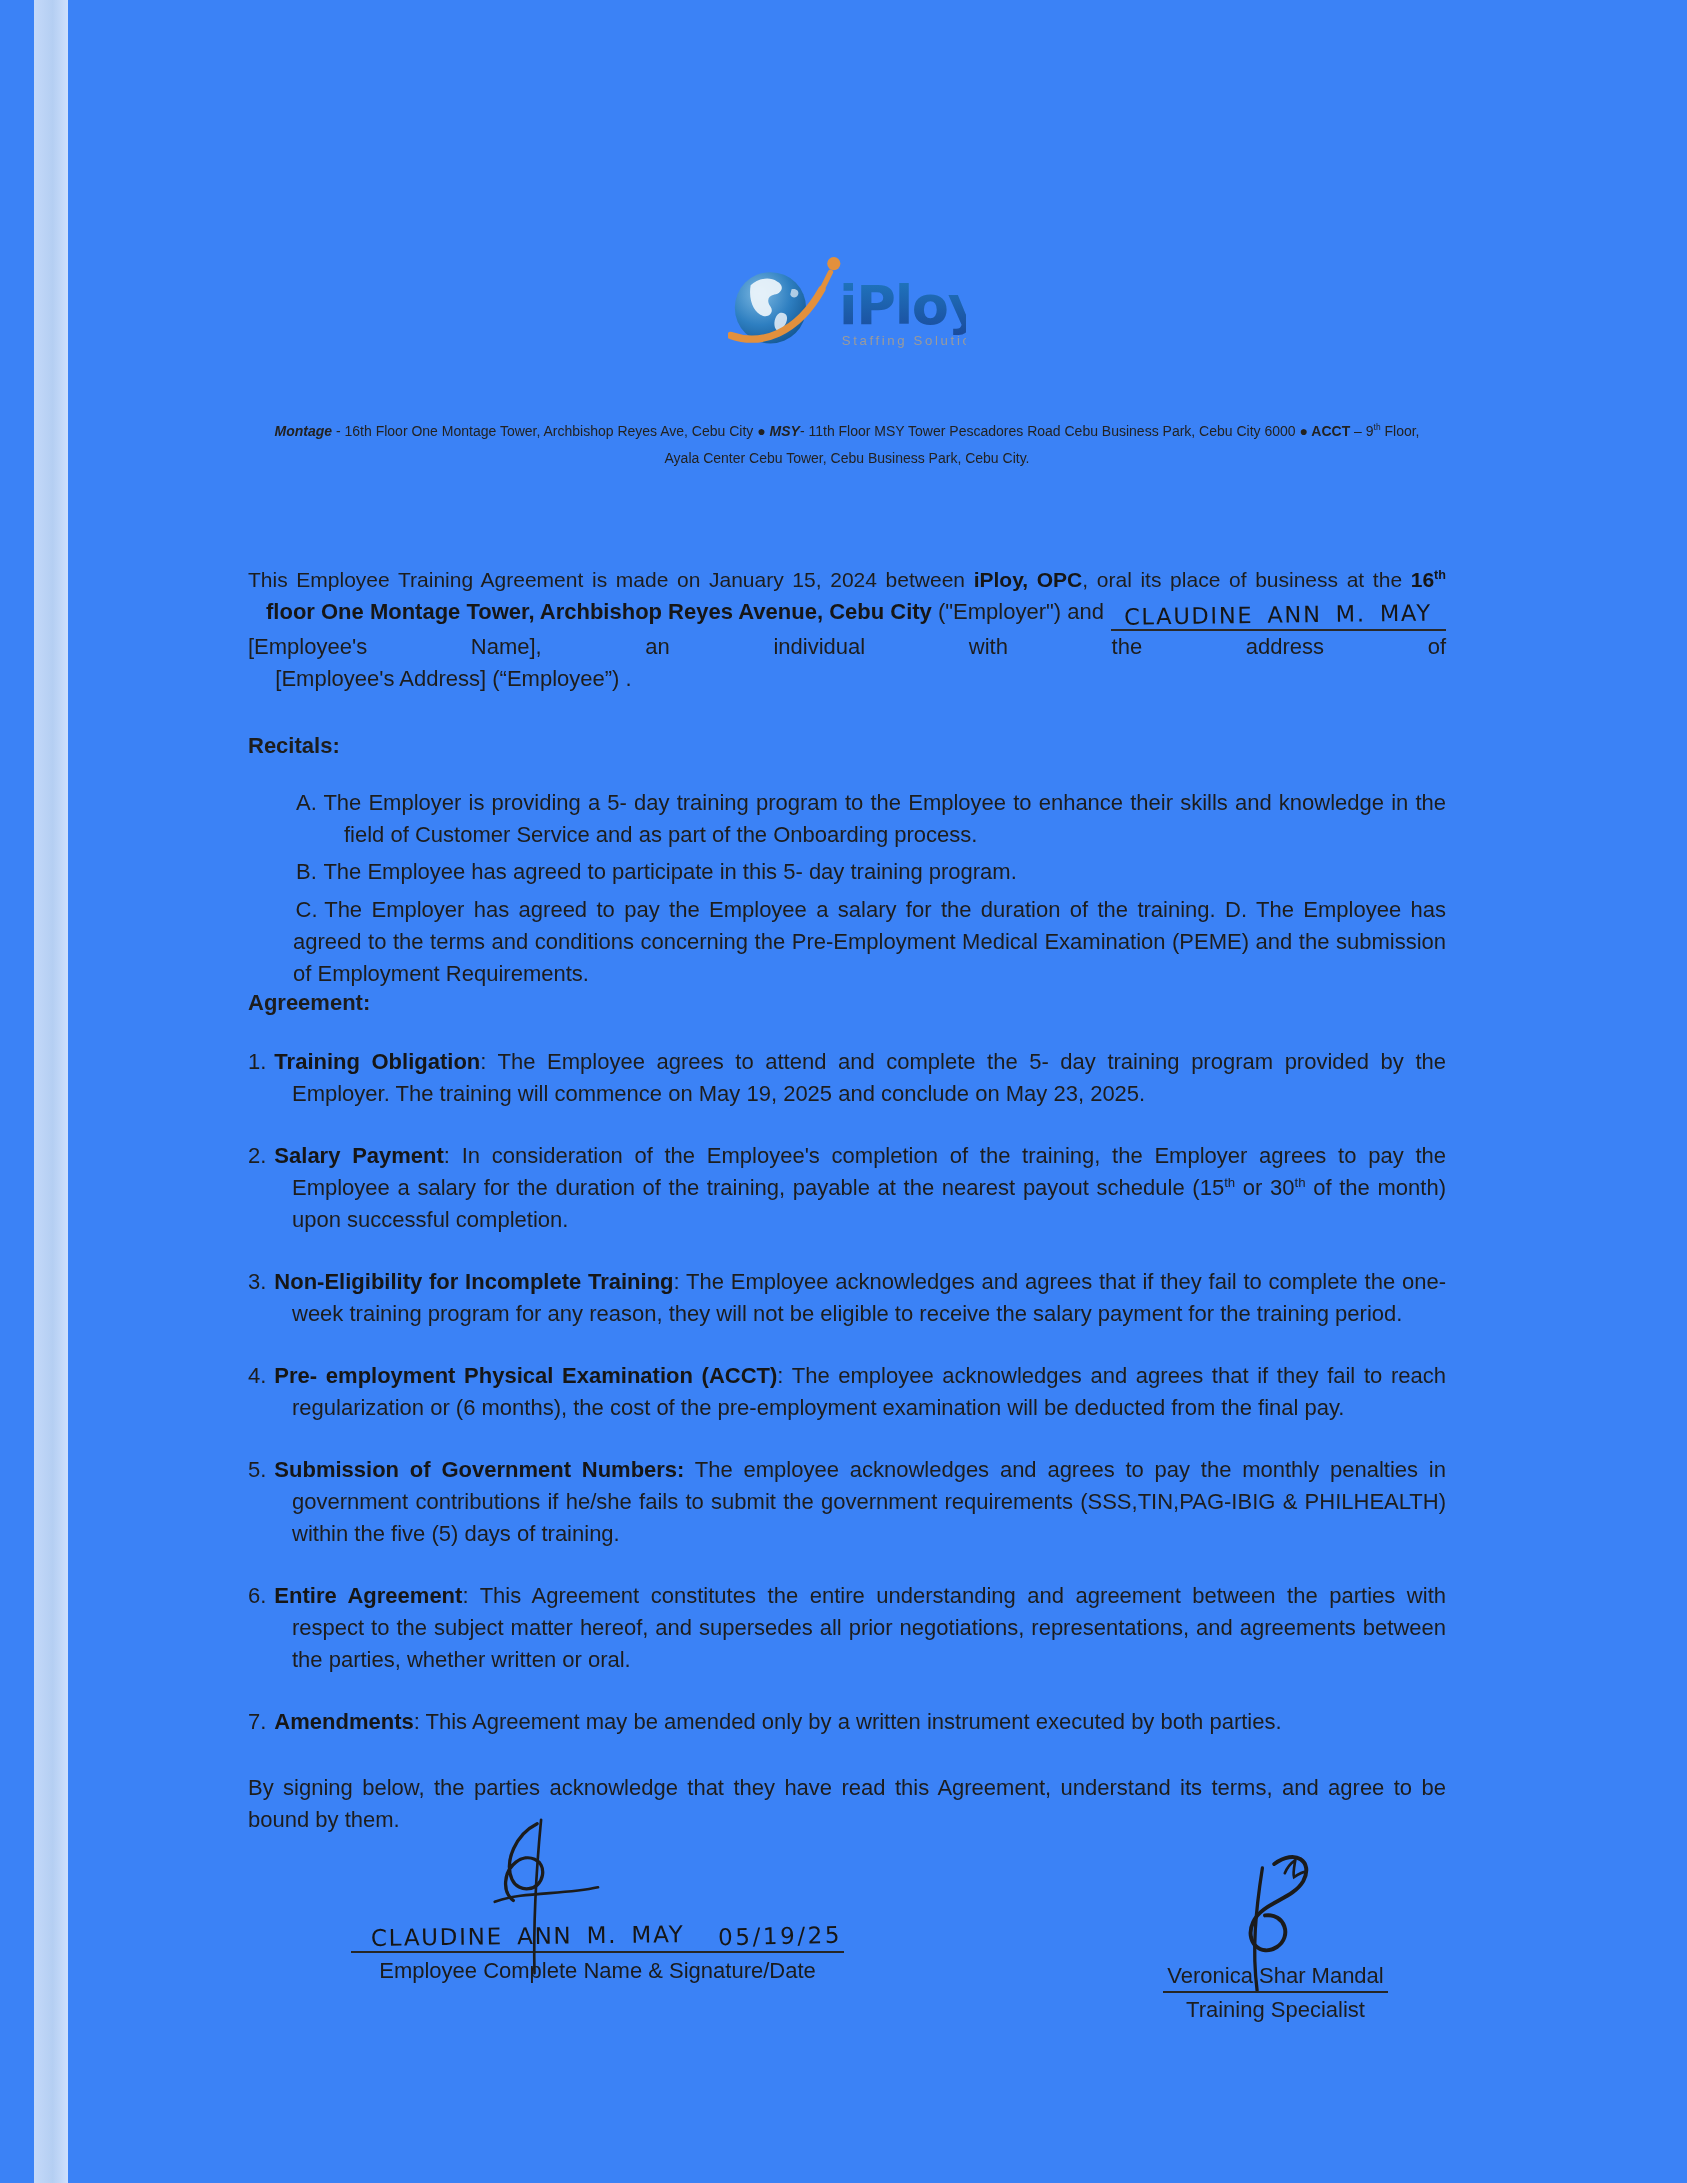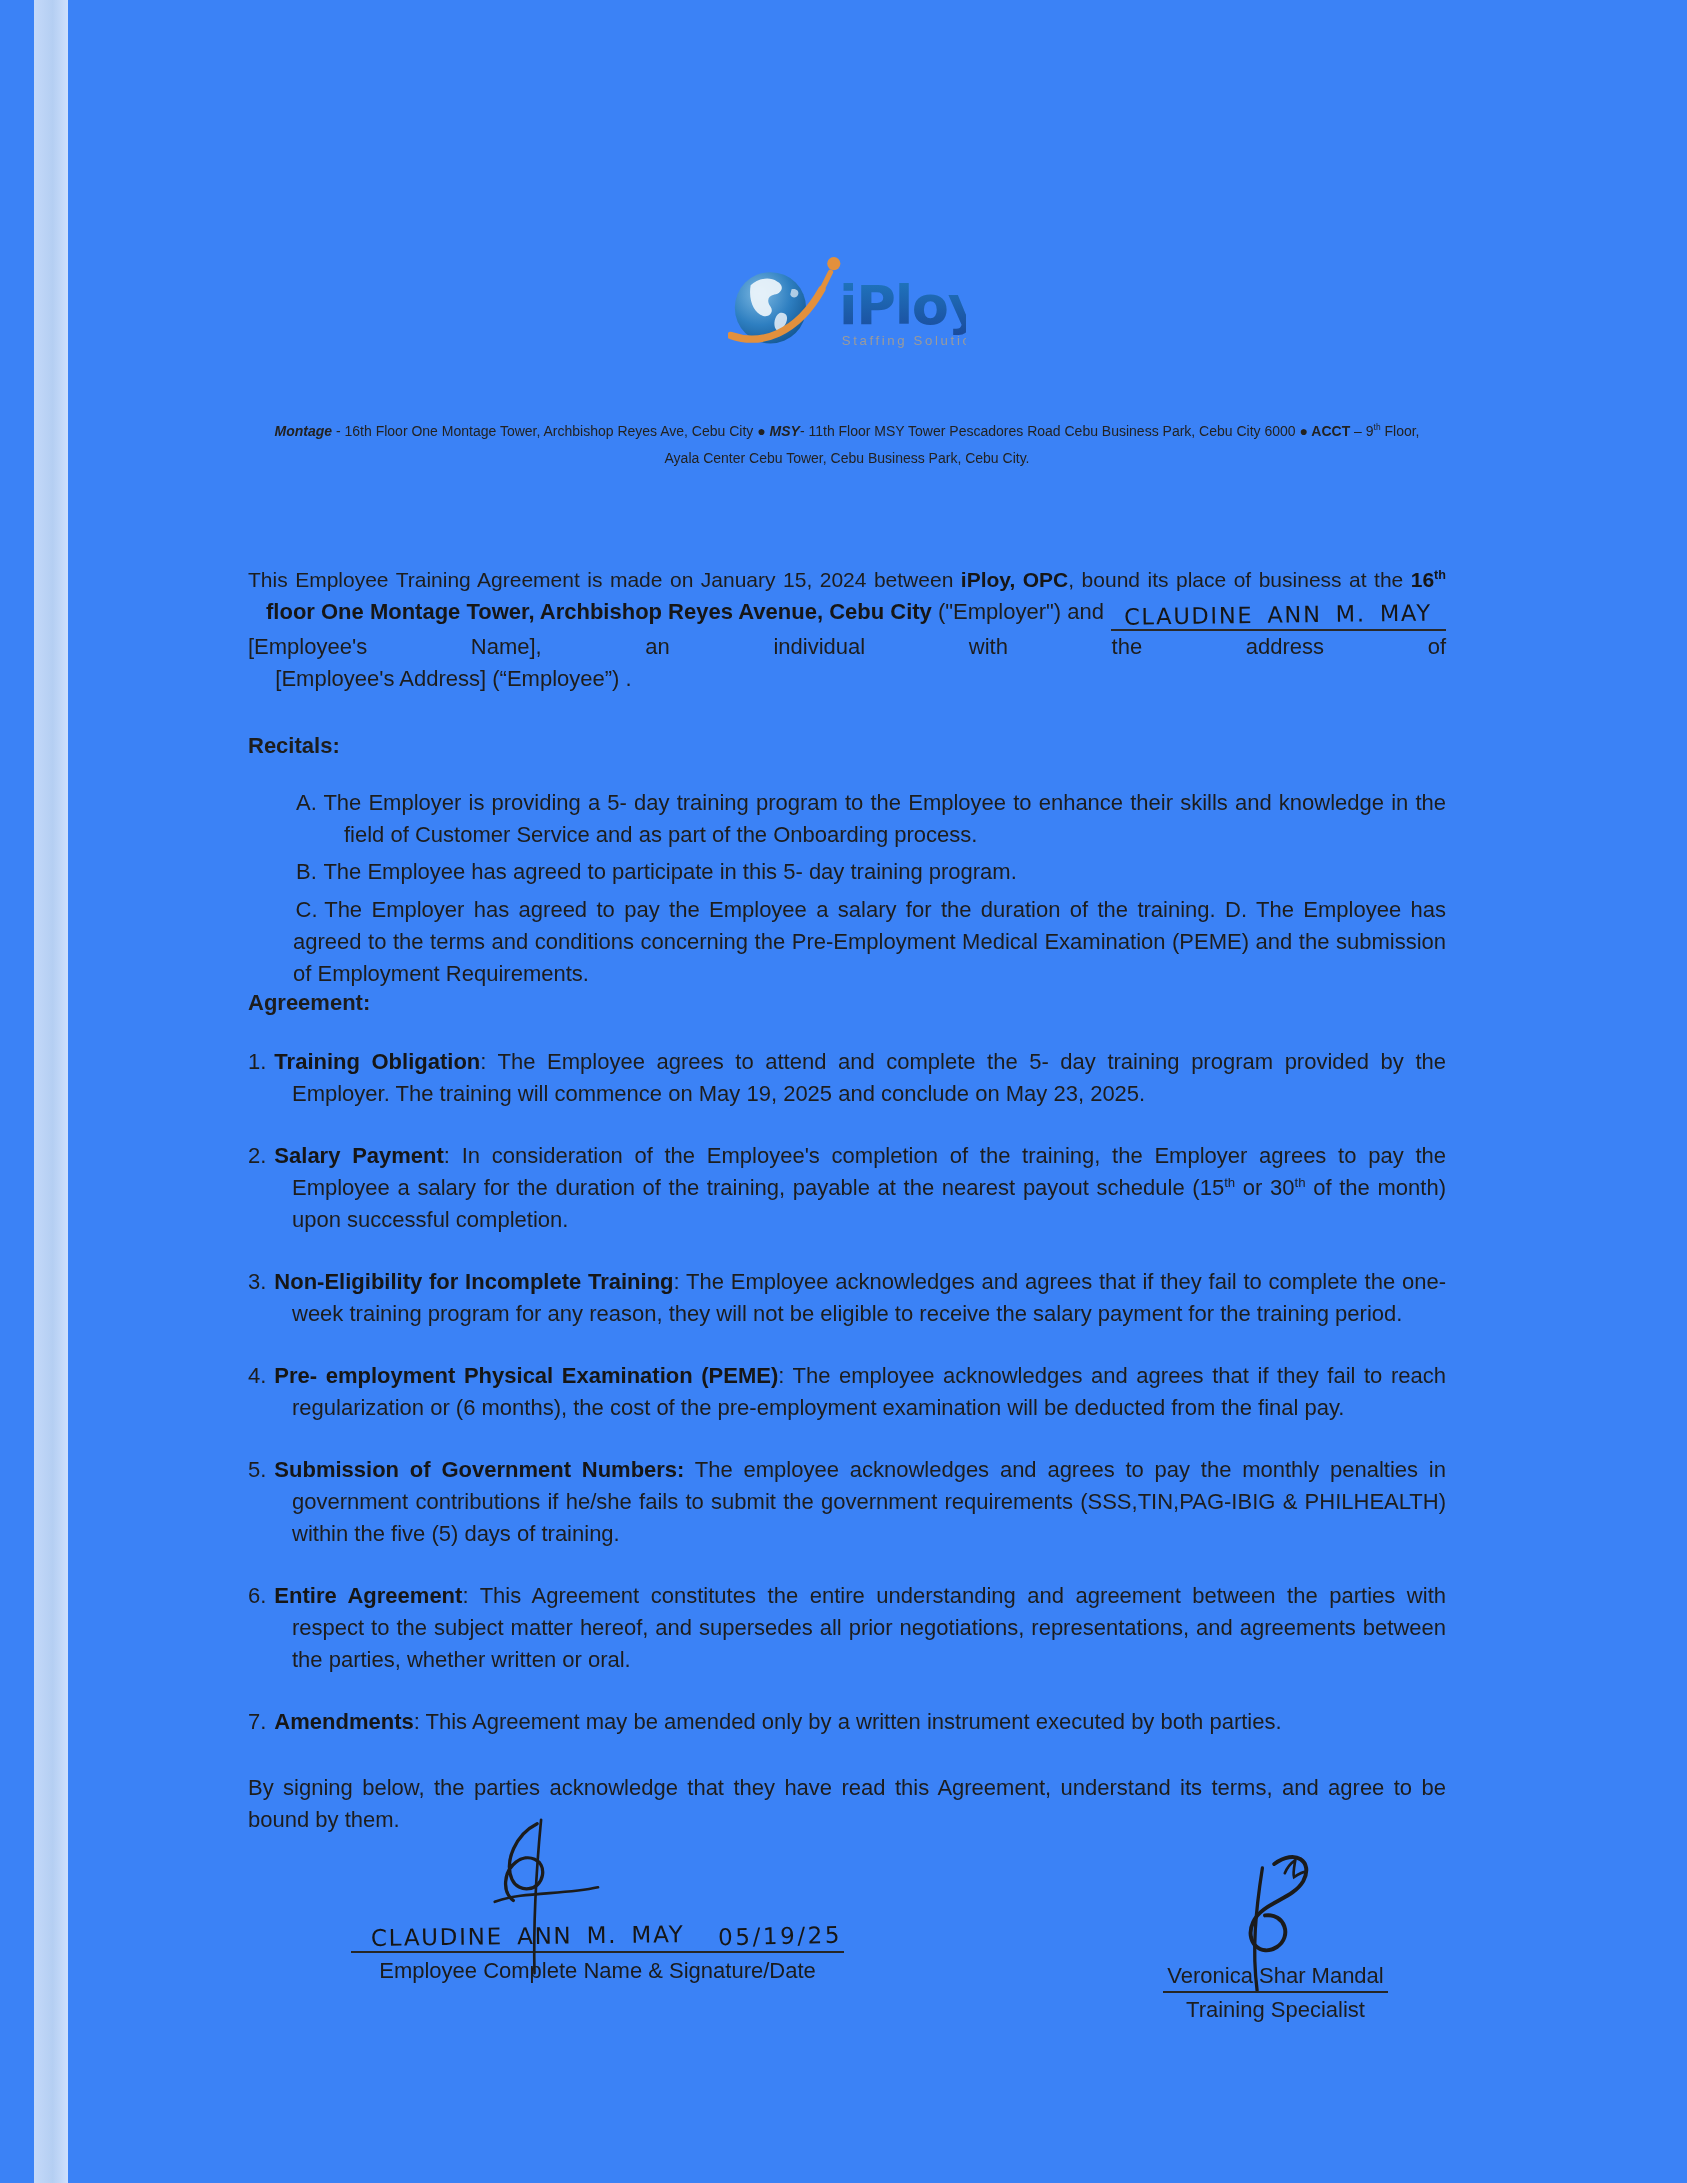--- a/index.html
+++ b/index.html
@@ -110,21 +110,21 @@
         <circle cx="160" cy="13" r="10" fill="#e2903d"></circle>
       </g>
       <text x="168" y="104" font-family="DejaVu Sans, sans-serif" font-size="82" font-weight="bold" fill="url(#brandG)" letter-spacing="-2">iPloy</text>
       <text x="172" y="136" font-family="Liberation Sans, sans-serif" font-size="20" fill="#9b9b9b" letter-spacing="4">Staffing Solutions</text>
     </svg>
   </div>
 
   <p class="addr"><span class="bi">Montage</span><span> - 16th Floor One Montage Tower, Archbishop Reyes Ave, Cebu City </span><span class="bb">● </span><span class="bi">MSY</span><span>- 11th Floor MSY Tower Pescadores Road Cebu Business Park, Cebu City 6000 </span><span class="bb">● </span><span class="bb">ACCT</span><span> – 9</span><span class="sup">th</span><span> Floor, Ayala Center Cebu Tower, Cebu Business Park, Cebu City.</span></p>
 
   <div class="bodytext intro">
-    <span class="iline jlast" style="font-size:21px;"><span>This Employee Training Agreement is made on January 15, 2024 between </span><b>iPloy, OPC</b><span>, bound its place of business at the </span><b>16</b><b class="sup">th</b></span>
+    <span class="iline jlast" style="font-size:21px;"><span>This Employee Training Agreement is made on January 15, 2024 between </span><b>iPloy, OPC</b><span>, oral its place of business at the </span><b>16</b><b class="sup">th</b></span>
     <span class="iline flexline">
         <b style="white-space:nowrap;">floor One Montage Tower, Archbishop Reyes Avenue, Cebu City</b>
         <span style="white-space:pre;"> ("Employer") and</span>
         <span class="blank name-blank"><span class="hw">CLAUDINE ANN M. MAY</span></span>
       </span>
     <span class="iline jlast"><span>[Employee's Name], an individual with the address of</span></span>
     <span class="iline flexline">
         <span class="after-blank">[Employee's Address] (“Employee”) .</span>
       </span>
   </div>
@@ -134,21 +134,21 @@
     <div class="ritem just"><span class="rmark">A.</span><span>The Employer is providing a 5- day training program to the Employee to enhance their skills and knowledge in the field of Customer Service and as part of the Onboarding process.</span></div>
     <div class="ritem just"><span class="rmark">B.</span><span>The Employee has agreed to participate in this 5- day training program.</span></div>
     <div class="ritem-c just"><span class="rmark">C.</span><span>The Employer has agreed to pay the Employee a salary for the duration of the training. D. The Employee has agreed to the terms and conditions concerning the Pre-Employment Medical Examination (PEME) and the submission of Employment Requirements.</span></div>
   </div>
 
   <div class="agree-head">Agreement:</div>
   <div class="bodytext">
     <div class="aitem just"><span class="num">1.</span><b>Training Obligation</b><span>: The Employee agrees to attend and complete the 5- day training program provided by the Employer. The training will commence on May 19, 2025 and conclude on May 23, 2025.</span></div>
     <div class="aitem just"><span class="num">2.</span><b>Salary Payment</b><span>: In consideration of the Employee's completion of the training, the Employer agrees to pay the Employee a salary for the duration of the training, payable at the nearest payout schedule (15</span><span class="sup">th</span><span> or 30</span><span class="sup">th</span><span> of the month) upon successful completion.</span></div>
     <div class="aitem just"><span class="num">3.</span><b>Non-Eligibility for Incomplete Training</b><span>: The Employee acknowledges and agrees that if they fail to complete the one-week training program for any reason, they will not be eligible to receive the salary payment for the training period.</span></div>
-    <div class="aitem just"><span class="num">4.</span><b>Pre- employment Physical Examination (PEME)</b><span>: The employee acknowledges and agrees that if they fail to reach regularization or (6 months), the cost of the pre-employment examination will be deducted from the final pay.</span></div>
+    <div class="aitem just"><span class="num">4.</span><b>Pre- employment Physical Examination (ACCT)</b><span>: The employee acknowledges and agrees that if they fail to reach regularization or (6 months), the cost of the pre-employment examination will be deducted from the final pay.</span></div>
     <div class="aitem just"><span class="num">5.</span><b>Submission of Government Numbers:</b><span> The employee acknowledges and agrees to pay the monthly penalties in government contributions if he/she fails to submit the government requirements (SSS,TIN,PAG-IBIG &amp; PHILHEALTH) within the five (5) days of training.</span></div>
     <div class="aitem just"><span class="num">6.</span><b>Entire Agreement</b><span>: This Agreement constitutes the entire understanding and agreement between the parties with respect to the subject matter hereof, and supersedes all prior negotiations, representations, and agreements between the parties, whether written or oral.</span></div>
     <div class="aitem just"><span class="num">7.</span><b>Amendments</b><span>: This Agreement may be amended only by a written instrument executed by both parties.</span></div>
   </div>
 
   <p class="bodytext closing just">By signing below, the parties acknowledge that they have read this Agreement, understand its terms, and agree to be bound by them.</p>
 
   <div class="sigsection">
 
     <div class="emp-block">

